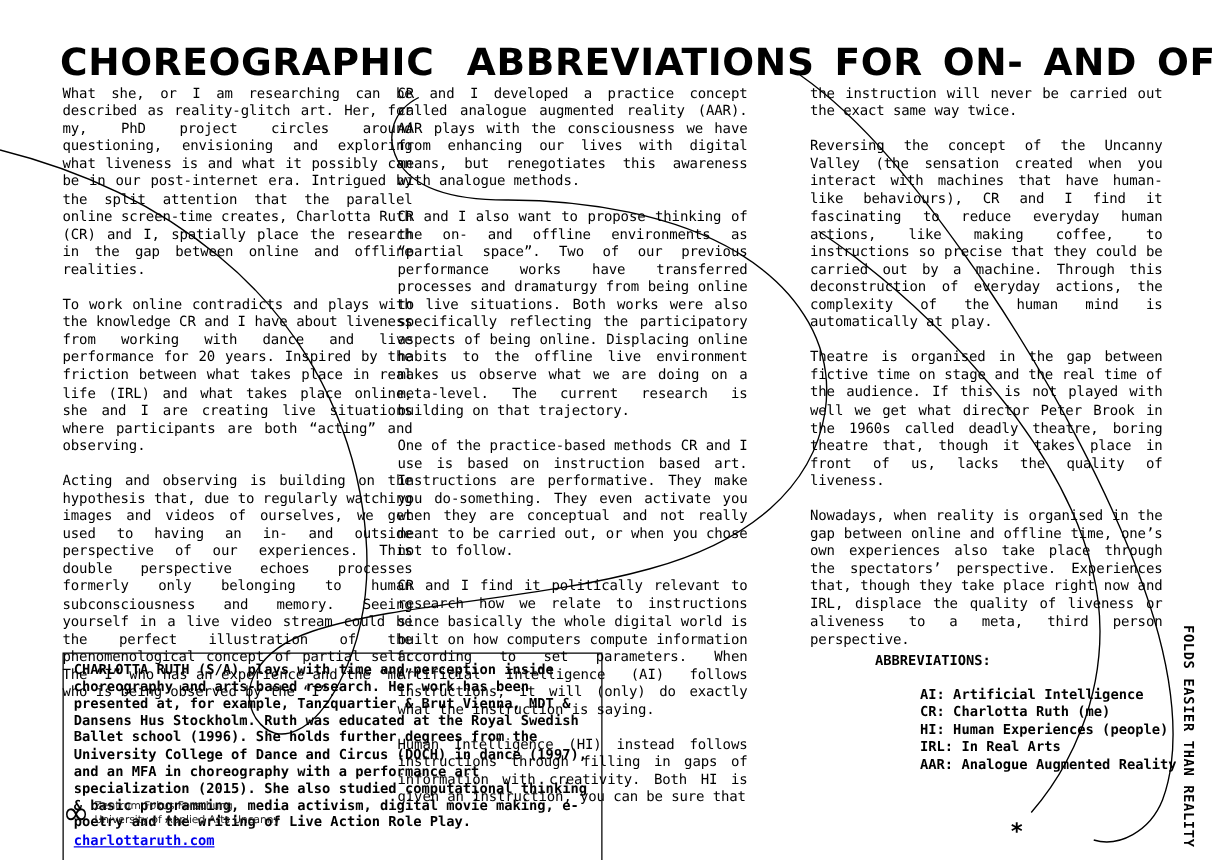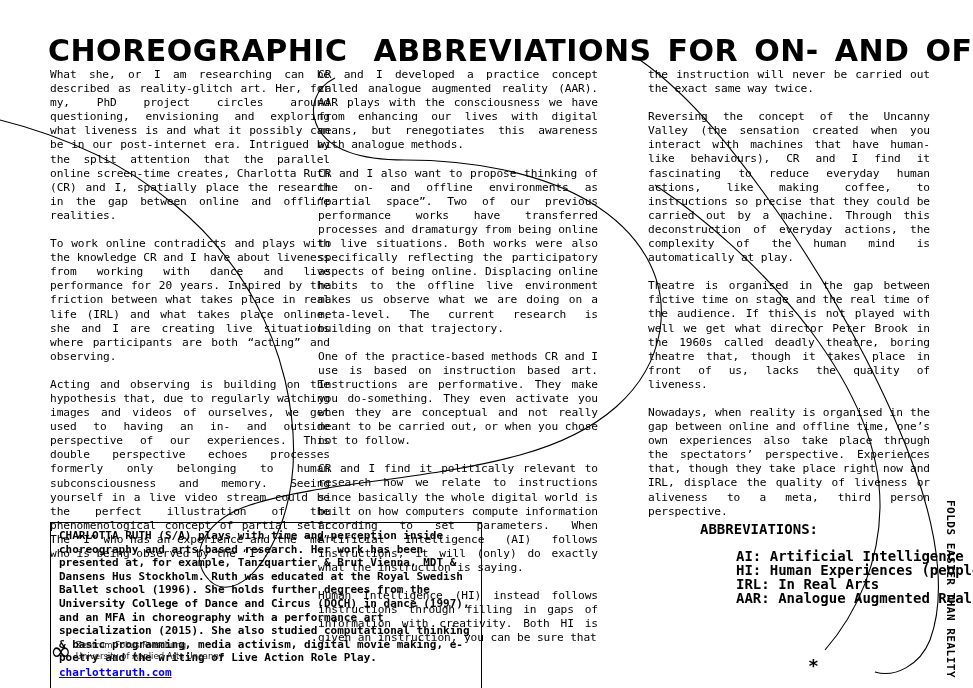--- a/index.html
+++ b/index.html
@@ -72,21 +72,21 @@
   }
   .biobox p { margin: 0; white-space: pre-wrap; }
   .biobox .link { text-decoration: underline; display: block; margin-top: 1px; }
 
   
   .abbr {
     position: absolute;
     left: 700px;
     top: 522px;
     width: 250px;
-    font-size: 14px;
+    font-size: 11px;
     line-height: 14px;
     font-weight: bold;
   }
   .abbr .head { margin-bottom: 13px; }
   .abbr .item { white-space: pre; margin-left: 36px; }
 
   
   .logo {
     position: absolute;
     left: 50px;
@@ -173,20 +173,21 @@
   </div>
 
   <div class="biobox">
     <p>CHARLOTTA RUTH (S/A) plays with time and perception inside choreography and arts-based research. Her work has been presented at, for example, Tanzquartier &amp; Brut Vienna, MDT &amp; Dansens Hus Stockholm. Ruth was educated at the Royal Swedish Ballet school (1996). She holds further degrees from the University College of Dance and Circus (DOCH) in dance (1997), and an MFA in choreography with a performance art specialization (2015). She also studied computational thinking &amp; basic programming, media activism, digital movie making, e-poetry and the writing of Live Action Role Play.</p>
     <a class="link" href="#">charlottaruth.com</a>
   </div>
 
   <div class="abbr">
     <div class="head">ABBREVIATIONS:</div>
     <div class="item">AI: Artificial Intelligence</div>
+    <div class="item">CR: Charlotta Ruth (me)</div>
     <div class="item">HI: Human Experiences (people)</div>
     <div class="item">IRL: In Real Arts</div>
     <div class="item">AAR: Analogue Augmented Reality</div>
   </div>
 
   <div class="logo">
     <span class="glyph">∞</span>
     <span class="txt">
       <span>Zentrum Fokus Forschung</span><br>
       <span>University of Applied Arts Uncanny</span>

